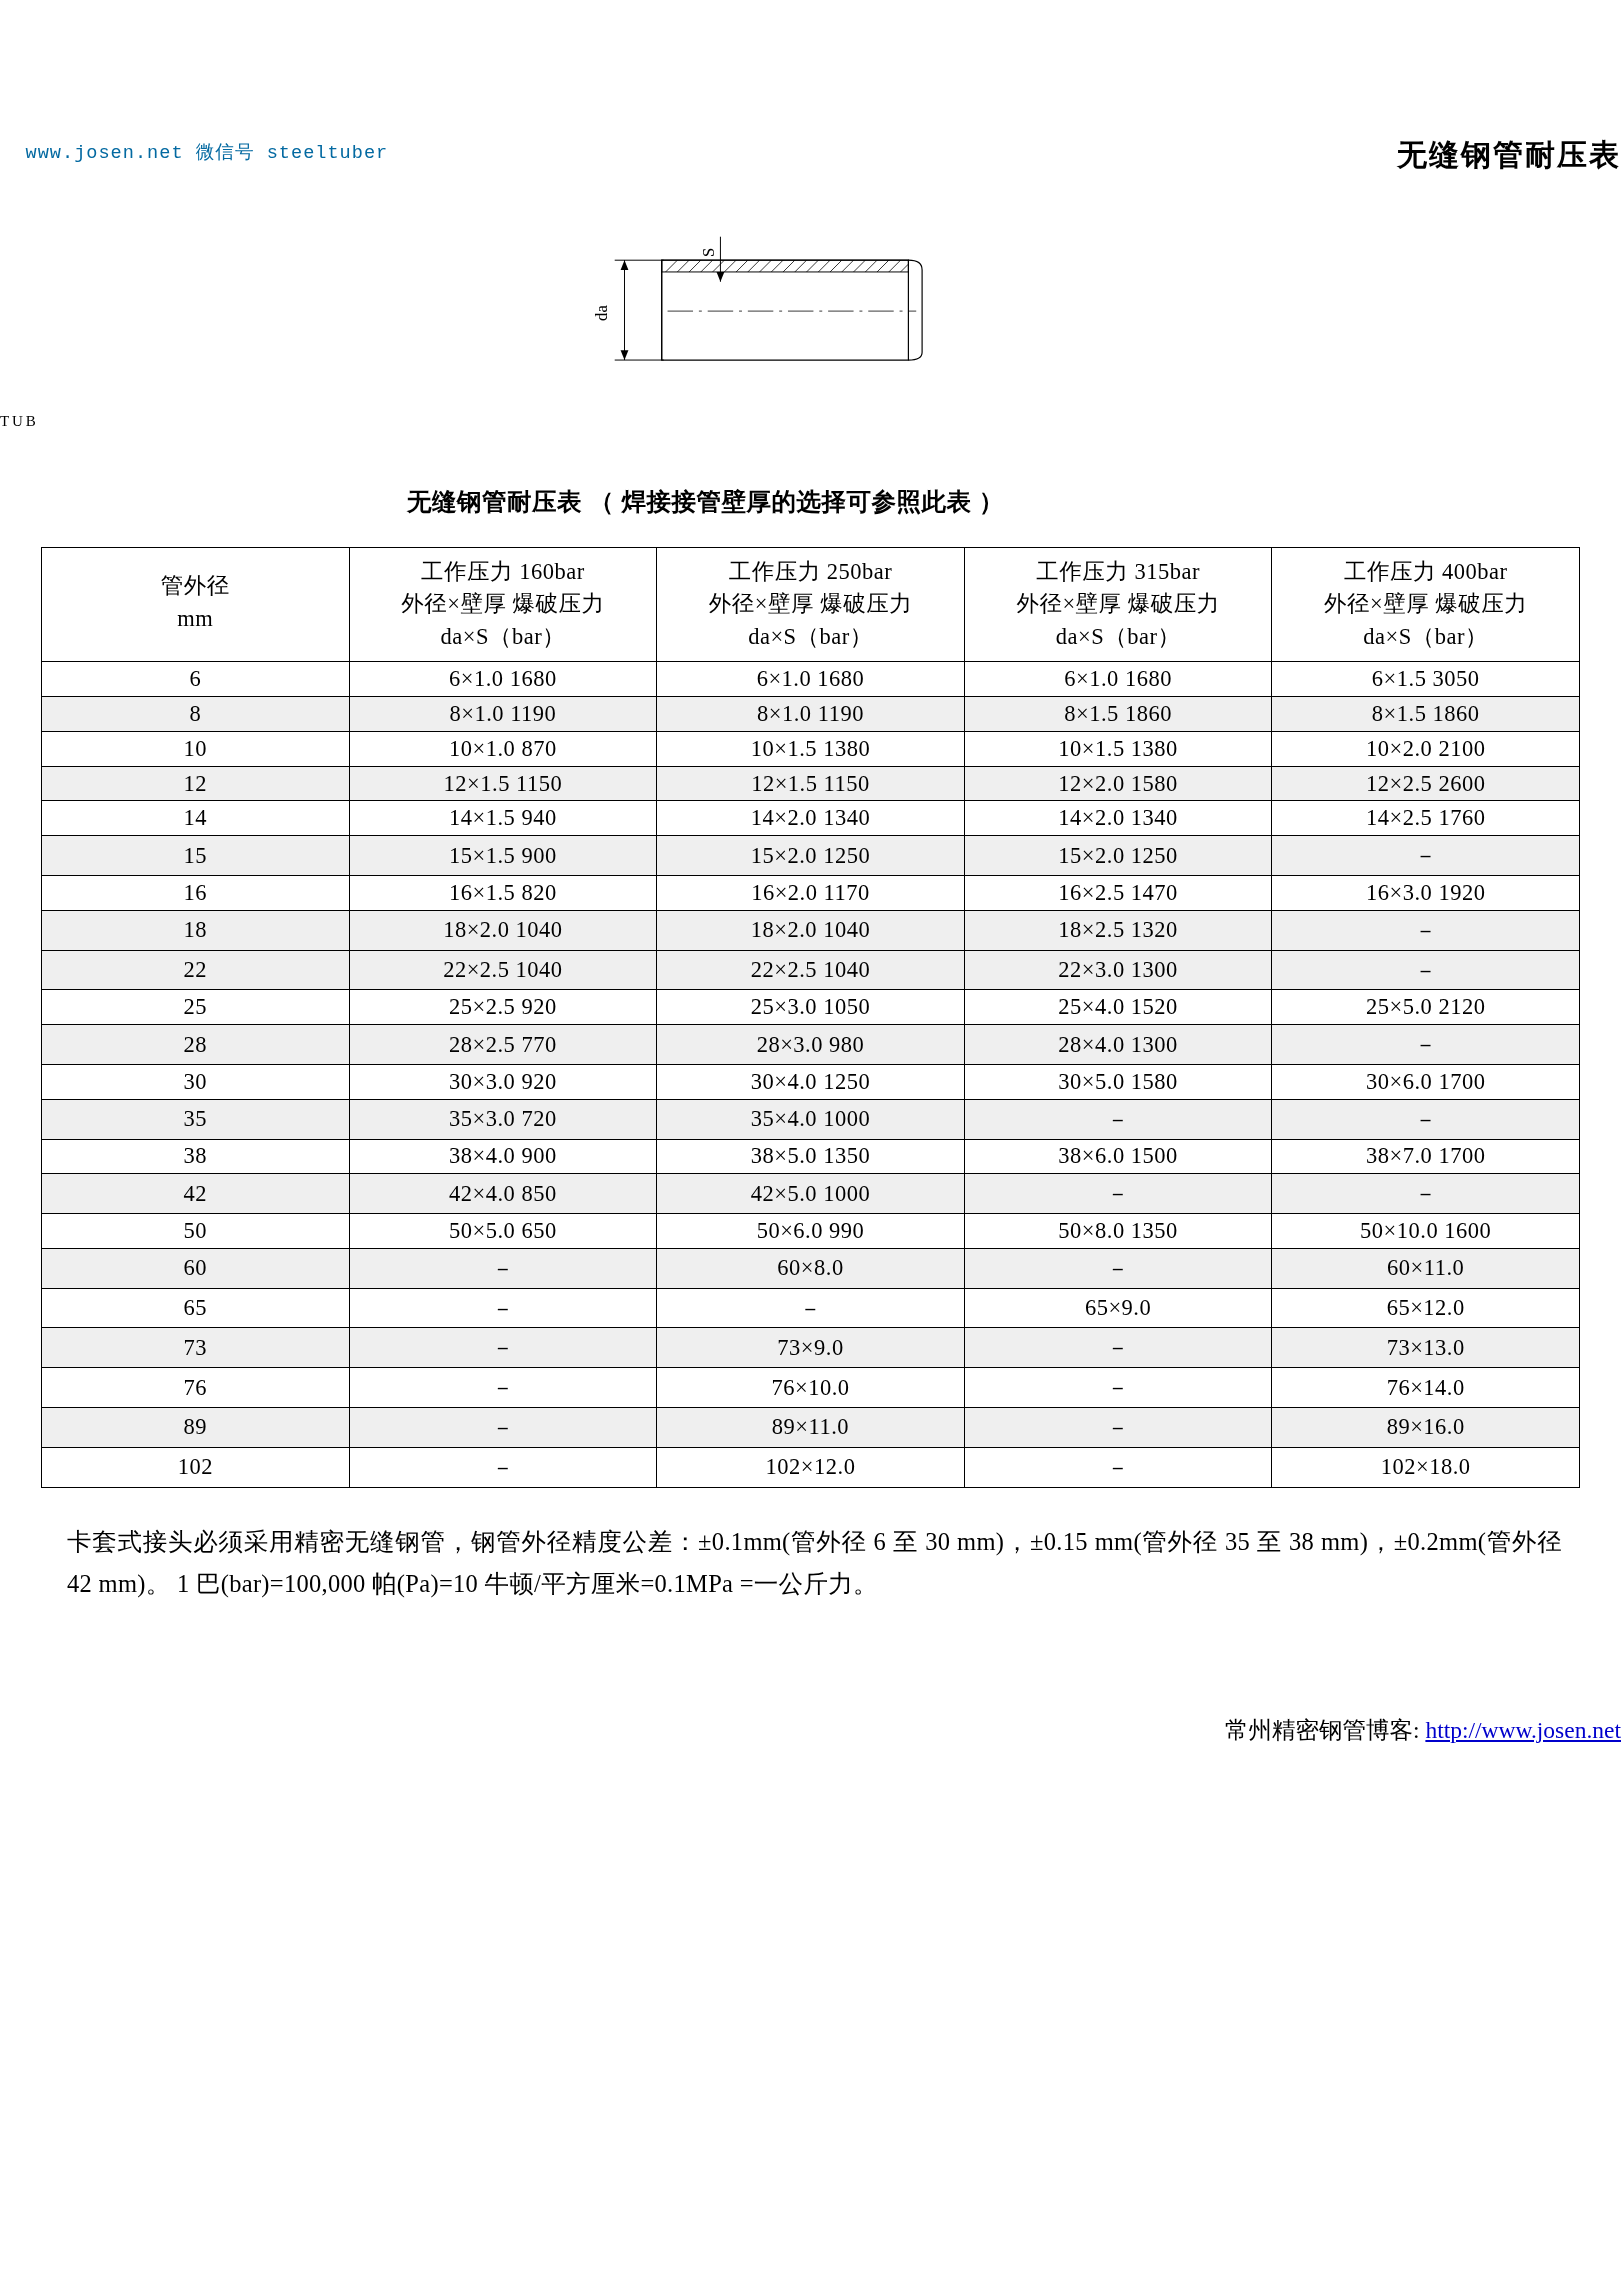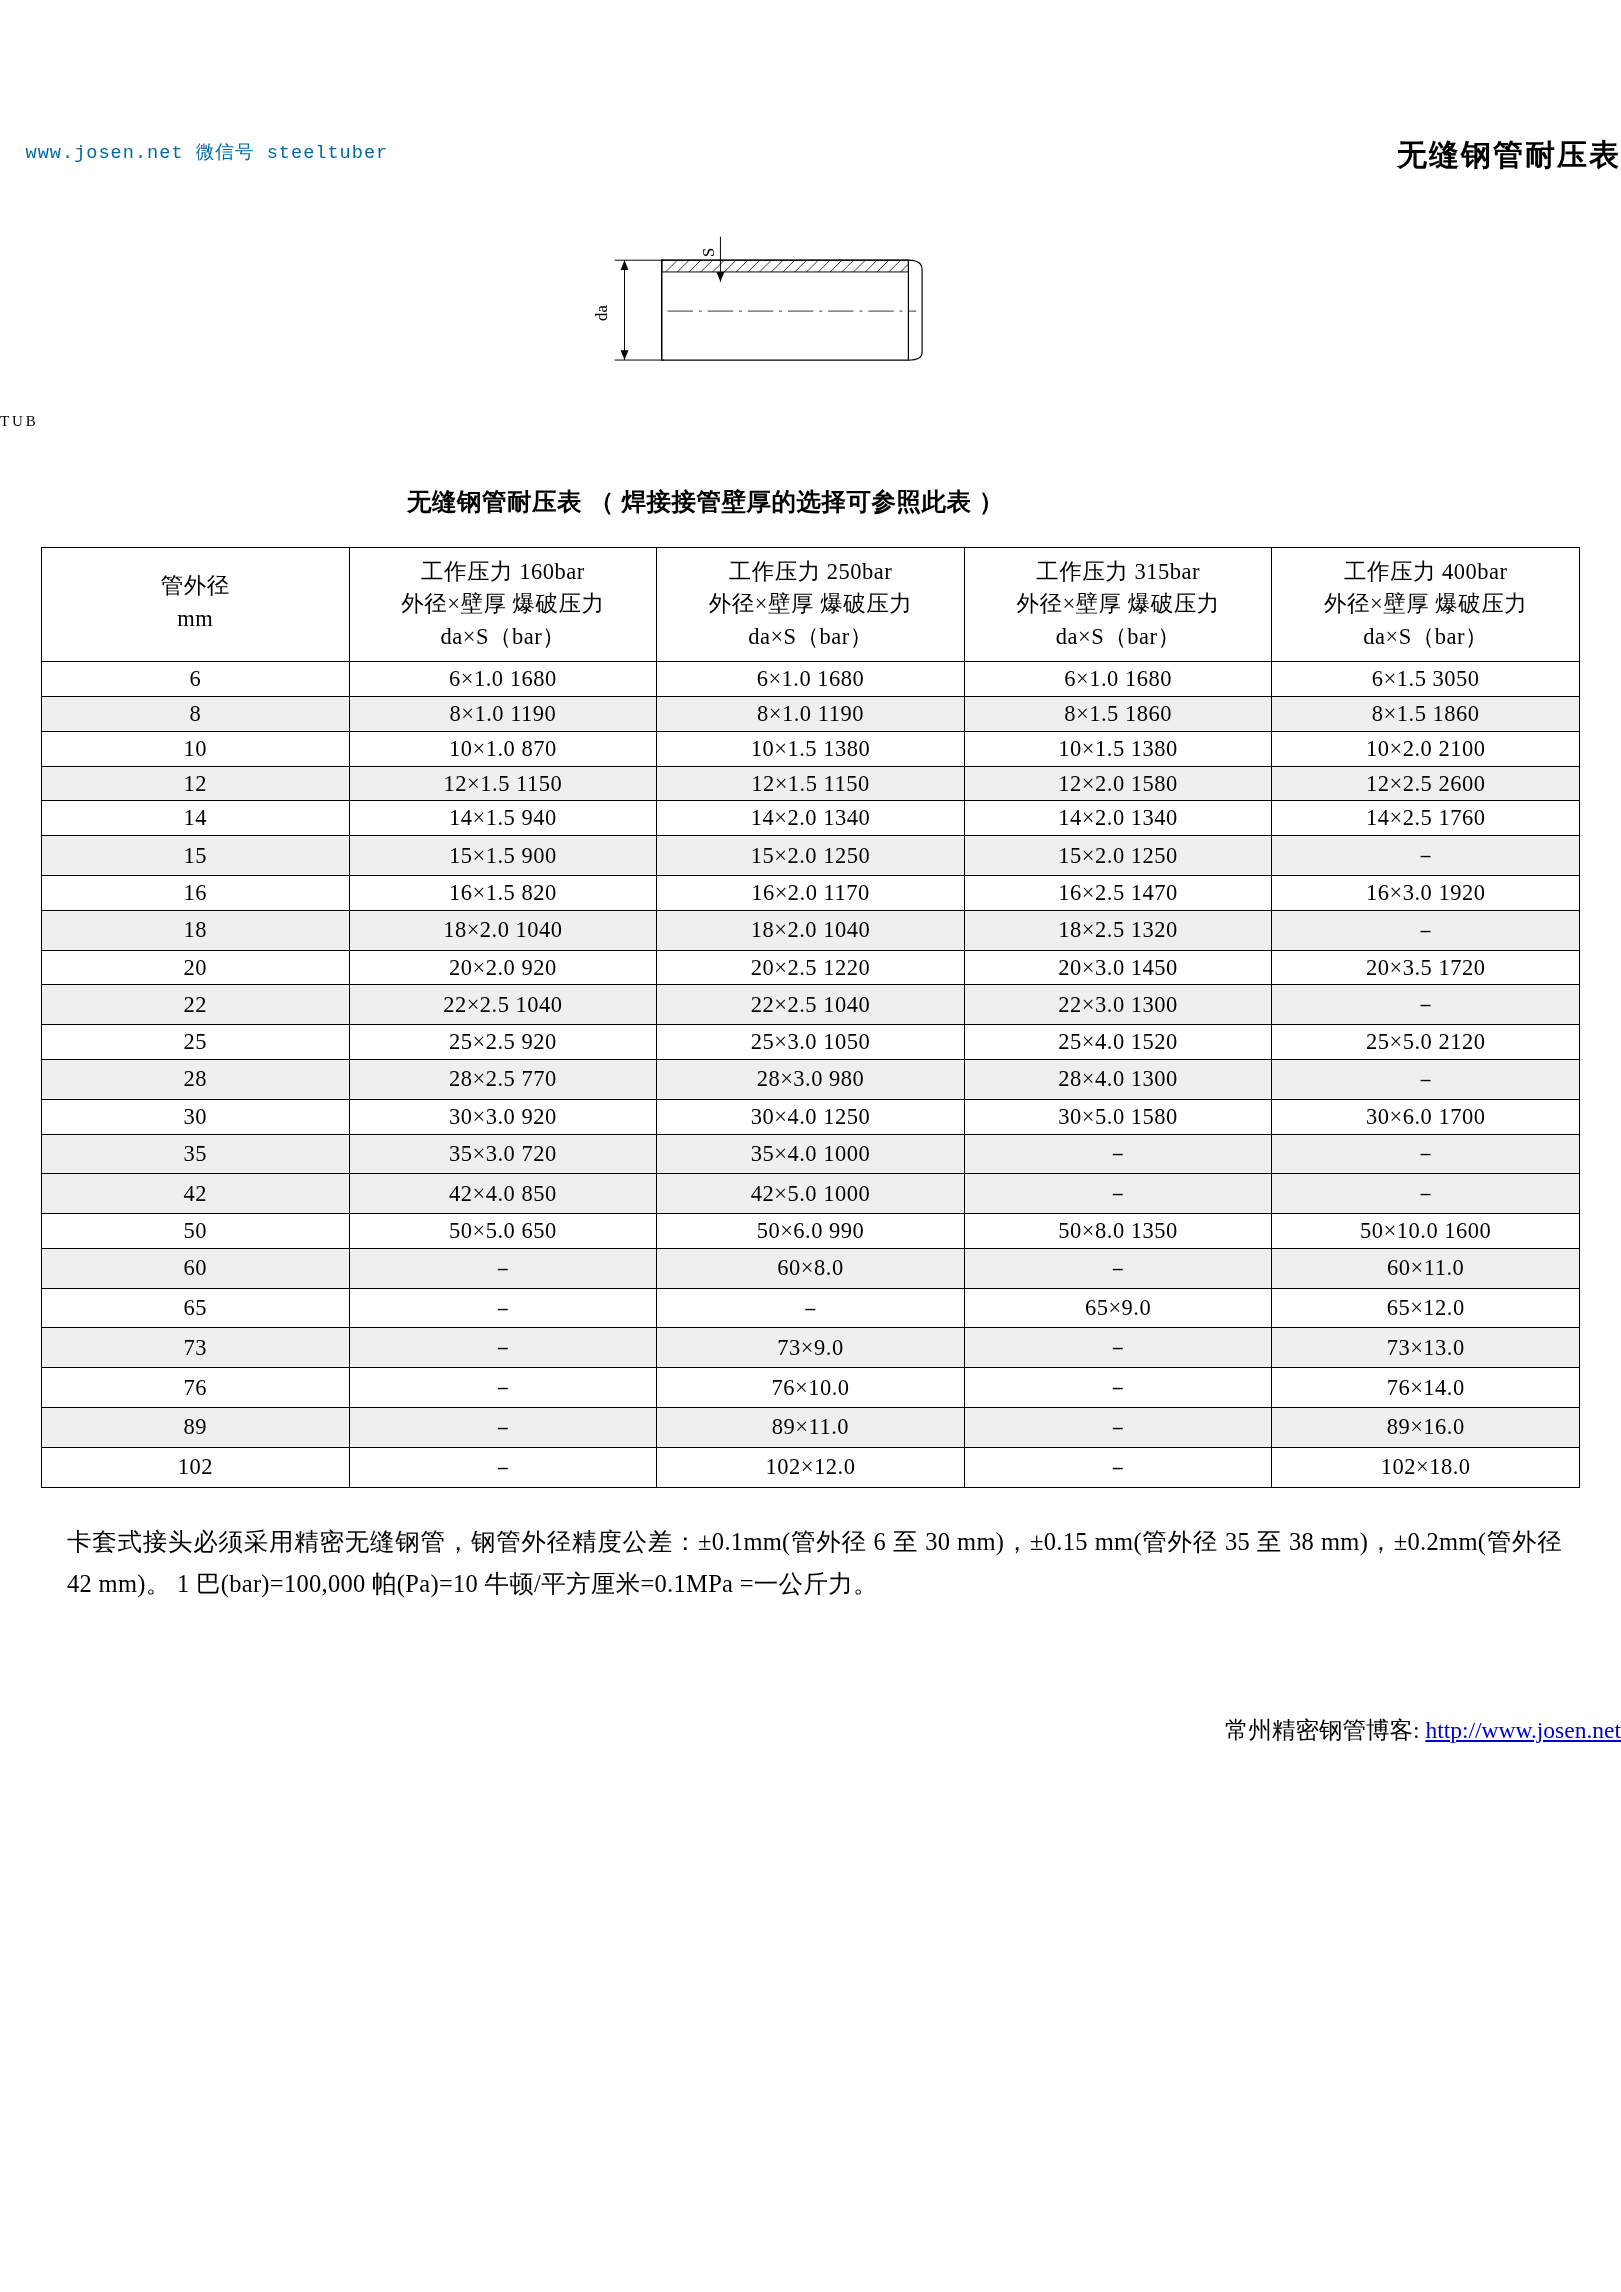--- a/index.html
+++ b/index.html
@@ -247,27 +247,20 @@
           <td>16×2.5  1470</td>
           <td>16×3.0  1920</td>
         </tr>
         <tr class="shade">
           <td class="c0">18</td>
           <td>18×2.0  1040</td>
           <td>18×2.0  1040</td>
           <td>18×2.5  1320</td>
           <td>－</td>
         </tr>
-        <tr class="plain">
-          <td class="c0">20</td>
-          <td>20×2.0  920</td>
-          <td>20×2.5  1220</td>
-          <td>20×3.0  1450</td>
-          <td>20×3.5  1720</td>
-        </tr>
         <tr class="shade">
           <td class="c0">22</td>
           <td>22×2.5  1040</td>
           <td>22×2.5  1040</td>
           <td>22×3.0  1300</td>
           <td>－</td>
         </tr>
         <tr class="plain">
           <td class="c0">25</td>
           <td>25×2.5  920</td>
@@ -289,20 +282,27 @@
           <td>30×5.0  1580</td>
           <td>30×6.0  1700</td>
         </tr>
         <tr class="shade">
           <td class="c0">35</td>
           <td>35×3.0  720</td>
           <td>35×4.0  1000</td>
           <td>－</td>
           <td>－</td>
         </tr>
+        <tr class="plain">
+          <td class="c0">38</td>
+          <td>38×4.0  900</td>
+          <td>38×5.0  1350</td>
+          <td>38×6.0  1500</td>
+          <td>38×7.0  1700</td>
+        </tr>
         <tr class="shade">
           <td class="c0">42</td>
           <td>42×4.0  850</td>
           <td>42×5.0  1000</td>
           <td>－</td>
           <td>－</td>
         </tr>
         <tr class="plain">
           <td class="c0">50</td>
           <td>50×5.0  650</td>

